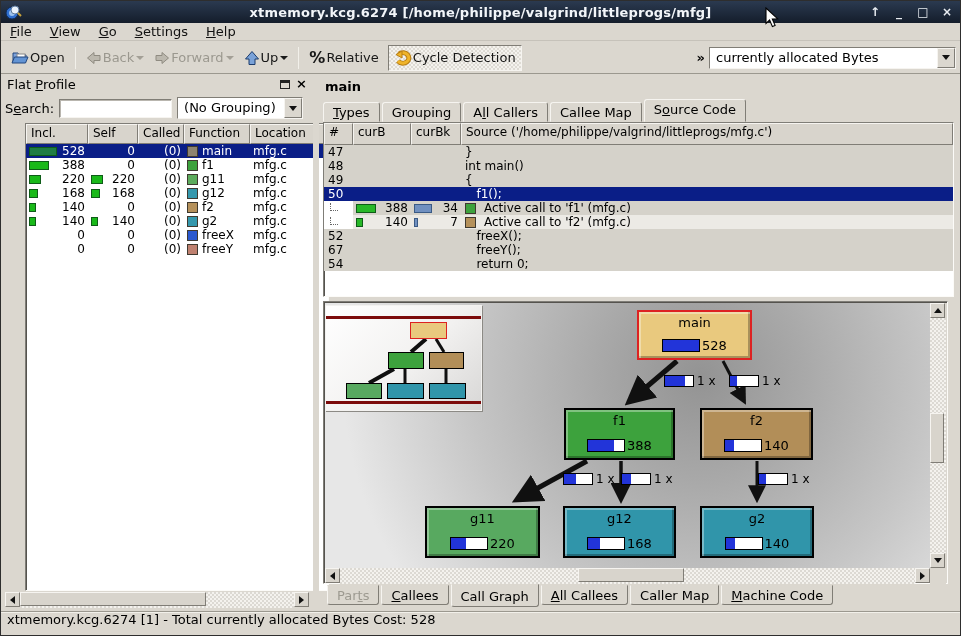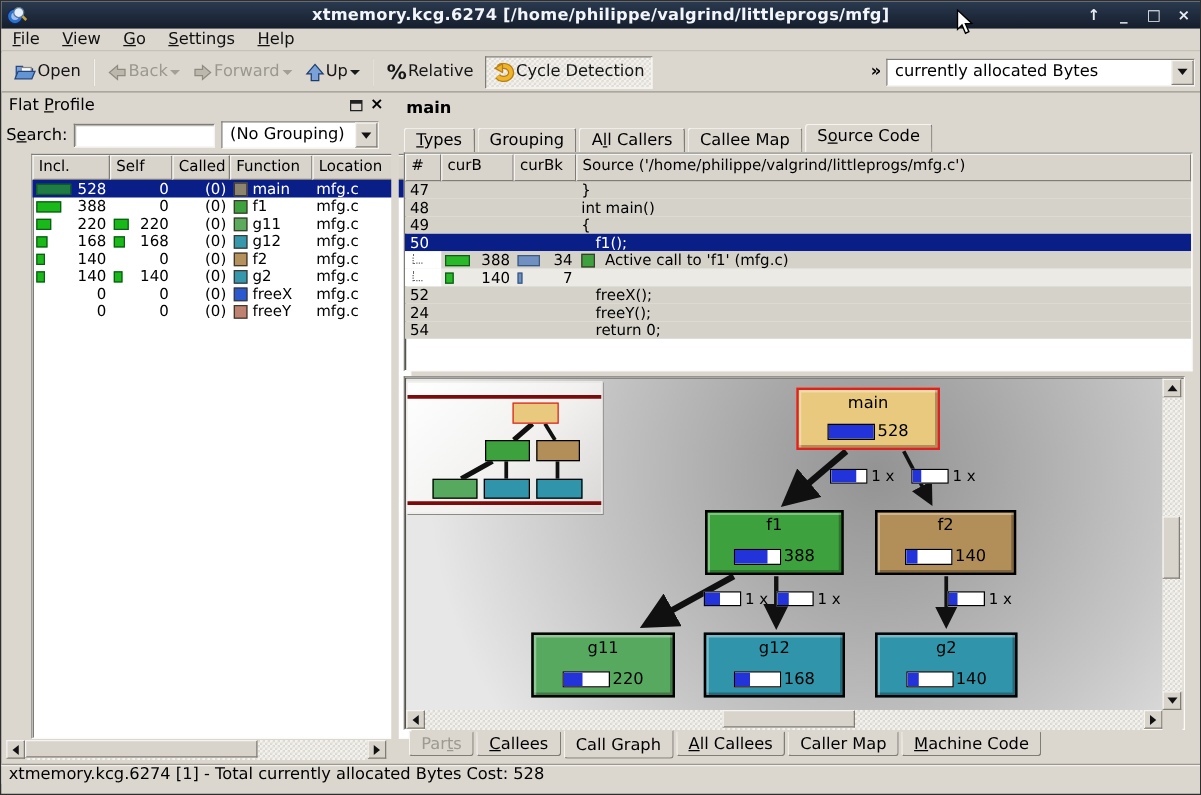--- a/index.html
+++ b/index.html
@@ -469,31 +469,35 @@
               <span class="treeglyph"></span>
             </div>
           <div class="cell c-curb">
               <span class="cbar" style="width: 7px;"></span>
               <span class="num">140</span>
             </div>
           <div class="cell c-curbk">
               <span class="kbar" style="width: 4px;"></span>
               <span class="num">7</span>
             </div>
+          <div class="cell c-src">
+              <span class="srcicon" style="background: rgb(181, 145, 91);"></span>
+              <span>Active call to 'f2' (mfg.c)</span>
+            </div>
         </div>
         <div class="srow">
             <div class="cell c-num">52</div>
             <div class="cell c-curb"></div>
             <div class="cell c-curbk"></div>
             <div class="cell c-src">
               <span class="code">   freeX();</span>
             </div>
           </div>
         <div class="srow">
-            <div class="cell c-num">24</div>
+            <div class="cell c-num">67</div>
             <div class="cell c-curb"></div>
             <div class="cell c-curbk"></div>
             <div class="cell c-src">
               <span class="code">   freeY();</span>
             </div>
           </div>
         <div class="srow">
             <div class="cell c-num">54</div>
             <div class="cell c-curb"></div>
             <div class="cell c-curbk"></div>

